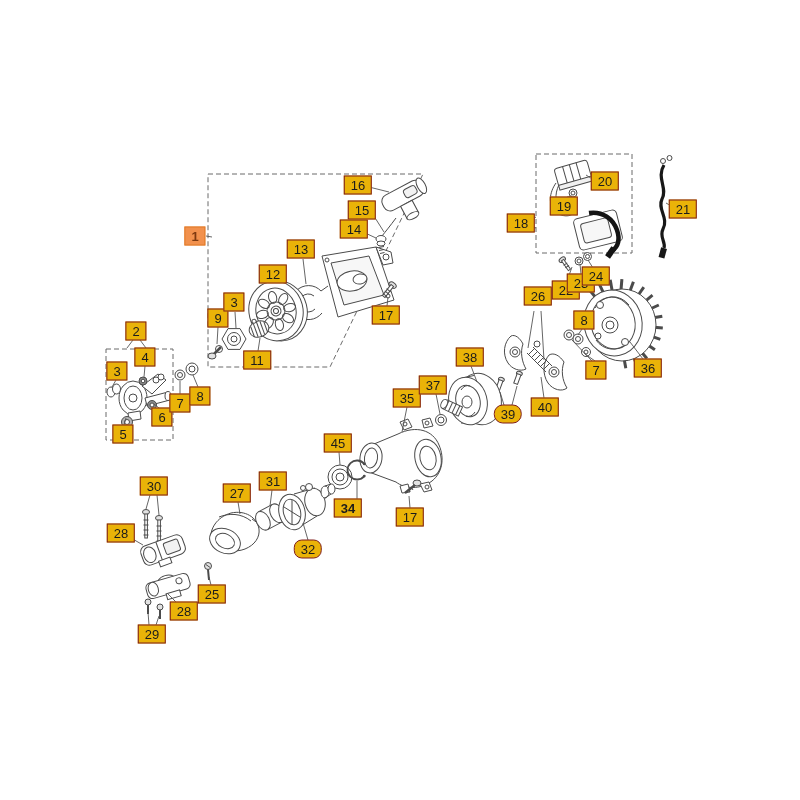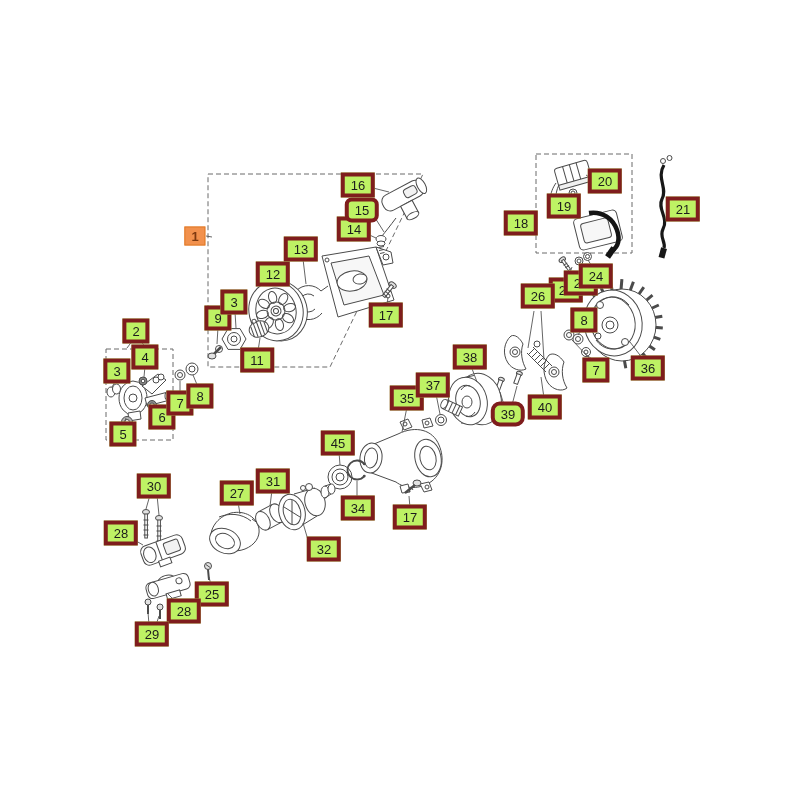--- a/index.html
+++ b/index.html
@@ -4,21 +4,21 @@
 <style>
   html,body{margin:0;padding:0;background:#ffffff;}
   .stage{
     position:relative;width:800px;height:800px;background:#ffffff;overflow:hidden;
     font-family:"Liberation Sans", sans-serif;
   }
   .stage svg{position:absolute;left:0;top:0;}
   .callout-layer{position:absolute;left:0;top:0;width:800px;height:800px;}
   .callout{
     position:absolute;transform:translate(-50%,-50%);
-    background:#bef264;border:4px solid #7f1d1d;
+    background:#eab308;border:1px solid #7f1d1d;
     padding:1px 6px;font-size:13px;line-height:15px;color:#1c1c1c;
     text-align:center;white-space:nowrap;
   }
   .callout.highlight{
     background:#F2914D;border:1px solid #E07A28;color:#7E3A10;font-weight:bold;
   }
 </style>
 </head>
 <body>
 
@@ -422,42 +422,42 @@
       <div class="callout" style="left: 123px; top: 434px;">5</div>
       <div class="callout" style="left: 162px; top: 417px;">6</div>
       <div class="callout" style="left: 180px; top: 403px;">7</div>
       <div class="callout" style="left: 200px; top: 396px;">8</div>
       <div class="callout" style="left: 218px; top: 318px;">9</div>
       <div class="callout" style="left: 234px; top: 302px;">3</div>
       <div class="callout" style="left: 257px; top: 360px;">11</div>
       <div class="callout" style="left: 273px; top: 266px; margin-top: 8px;">12</div>
       <div class="callout" style="left: 301px; top: 249px;">13</div>
       <div class="callout" style="left: 354px; top: 229px;">14</div>
-      <div class="callout" style="left: 362px; top: 210px; border-radius: 7px;">15</div>
+      <div class="callout" style="left: 362px; top: 210px;">15</div>
       <div class="callout" style="left: 358px; top: 185px;">16</div>
       <div class="callout" style="left: 386px; top: 315px;">17</div>
       <div class="callout" style="left: 410px; top: 517px;">17</div>
       <div class="callout" style="left: 521px; top: 223px;">18</div>
       <div class="callout" style="left: 564px; top: 206px;">19</div>
       <div class="callout" style="left: 605px; top: 181px;">20</div>
       <div class="callout" style="left: 683px; top: 209px;">21</div>
       <div class="callout" style="left: 566px; top: 290px;">22</div>
       <div class="callout" style="left: 581px; top: 283px;">23</div>
       <div class="callout" style="left: 596px; top: 276px;">24</div>
       <div class="callout" style="left: 212px; top: 594px;">25</div>
       <div class="callout" style="left: 538px; top: 296px;">26</div>
       <div class="callout" style="left: 237px; top: 493px;">27</div>
       <div class="callout" style="left: 121px; top: 533px;">28</div>
       <div class="callout" style="left: 184px; top: 611px;">28</div>
       <div class="callout" style="left: 152px; top: 634px;">29</div>
       <div class="callout" style="left: 154px; top: 486px;">30</div>
       <div class="callout" style="left: 273px; top: 481px;">31</div>
-      <div class="callout" style="left: 324px; top: 549px;">32</div>
+      <div class="callout" style="left: 308px; top: 549px; border-radius: 8px;">32</div>
       <div class="callout" style="left: 338px; top: 443px;">45</div>
-      <div class="callout" style="left: 358px; top: 508px;">34</div>
+      <div class="callout" style="left: 348px; top: 508px; font-weight: bold;">34</div>
       <div class="callout" style="left: 407px; top: 398px;">35</div>
       <div class="callout" style="left: 648px; top: 368px;">36</div>
       <div class="callout" style="left: 433px; top: 385px;">37</div>
       <div class="callout" style="left: 470px; top: 357px;">38</div>
       <div class="callout" style="left: 508px; top: 414px; border-radius: 9px;">39</div>
       <div class="callout" style="left: 545px; top: 407px;">40</div>
       <div class="callout" style="left: 596px; top: 370px;">7</div>
       <div class="callout" style="left: 584px; top: 320px;">8</div>
     </div>
 

